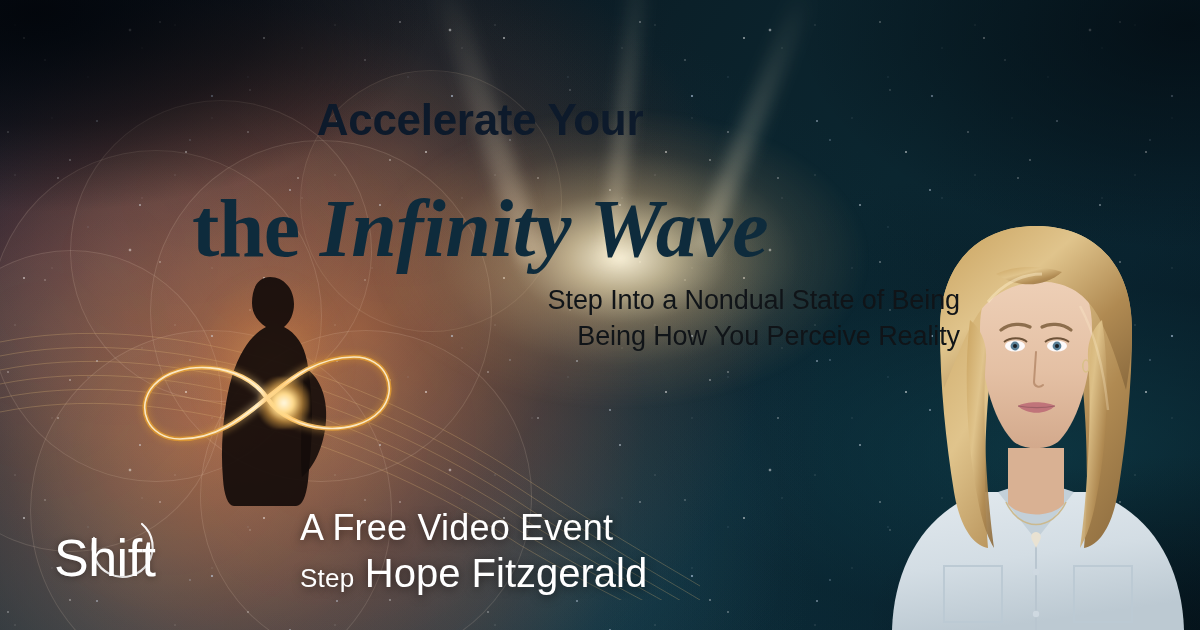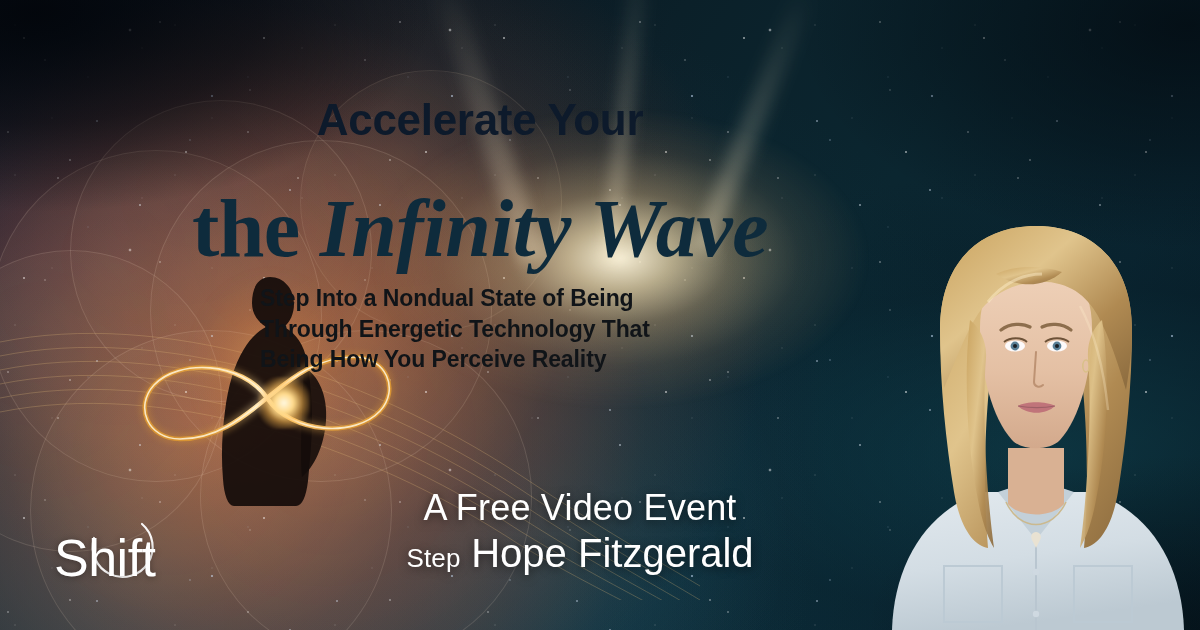--- a/index.html
+++ b/index.html
@@ -127,30 +127,30 @@
     text-align:center;
     font-family:"Liberation Serif",serif;
     font-size:82px;font-weight:700;line-height:1;
     color:#0e2b3c;
     letter-spacing:-0.5px;
   }
   .title-serif .accent{font-style:italic;}
 
   .subhead{
     position:absolute;left:260px;top:283px;width:700px;
-    text-align:left;
-    font-size:23px;font-weight:700;line-height:1.33;
+    text-align:right;
+    font-size:27px;font-weight:400;line-height:1.33;
     color:#101418;
     font-family:"Liberation Sans",sans-serif;
     letter-spacing:-0.1px;
   }
   .subhead span{display:block;}
 
   .event-block{
-    position:absolute;left:300px;top:488px;width:560px;text-align:center;
+    position:absolute;left:300px;top:508px;width:560px;
     color:#ffffff;
     text-shadow:0 2px 10px rgba(0,0,0,0.55);
   }
   .event-line1{
     font-size:36px;font-weight:400;line-height:1.12;letter-spacing:0.2px;
   }
   .event-line2{
     font-size:38px;font-weight:400;line-height:1.15;margin-top:2px;
     white-space:nowrap;
   }
@@ -326,21 +326,20 @@
     <span>Accelerate Your</span>
   </div>
 
   <div class="title-serif">
     <span>the</span>
     <span class="accent">Infinity Wave</span>
   </div>
 
   <div class="subhead">
     <span>Step Into a Nondual State of Being</span>
-    <span>Through Energetic Technology That</span>
     <span>Being How You Perceive Reality</span>
   </div>
 
   <div class="event-block">
     <div class="event-line1">A Free Video Event</div>
     <div class="event-line2">
       <span class="with">Step</span>
       <span class="name">Hope Fitzgerald</span>
     </div>
   </div>

